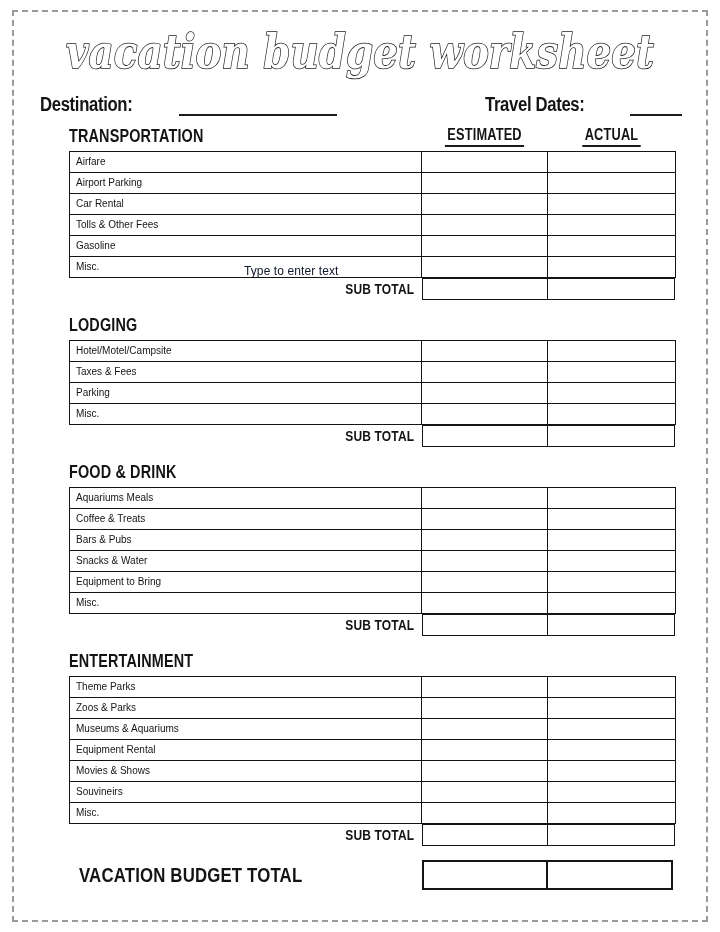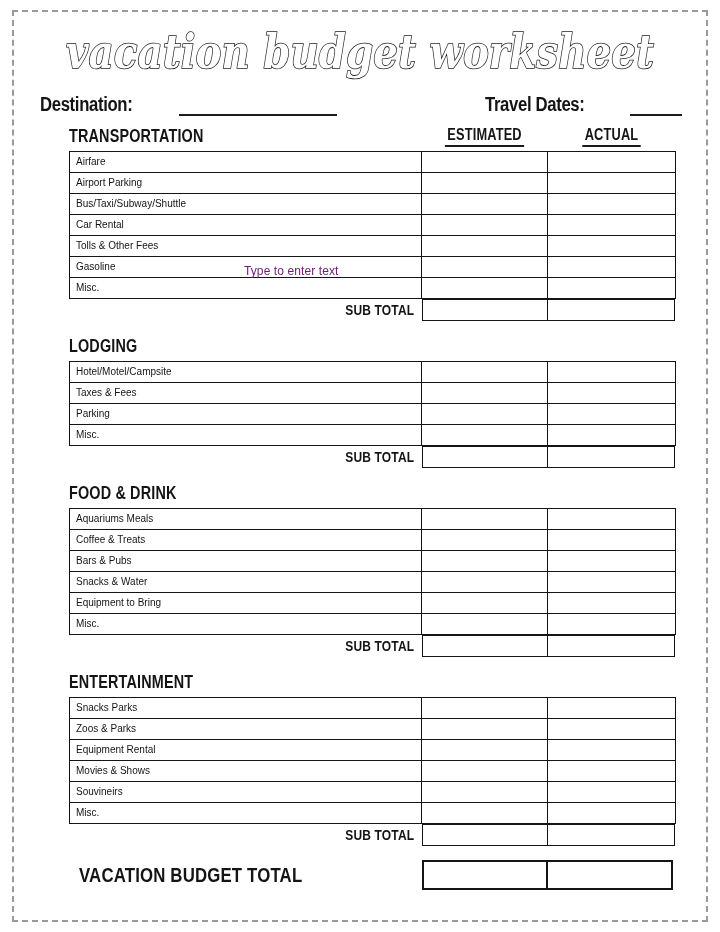--- a/index.html
+++ b/index.html
@@ -69,21 +69,21 @@
   .sec-title-row { margin-bottom:4px; }
 
   .gt-row { display:flex; margin:14px 0 0 55px; width:607px; height:30px; align-items:center; }
   .gt-label-wrap { width:353px; box-sizing:border-box; padding-left:10px; }
   .gt-label { font-size:21px; transform-origin:left center; }
   .gt-cell { width:126px; height:30px; box-sizing:border-box; border:2px solid #141414; }
   .gt-cell.second { width:127px; border-left:2px solid #141414; margin-left:-2px; }
 
   .hint {
     position:absolute; left:230px; top:252px;
-    font-size:12px; color:#701a75; letter-spacing:0.1px;
+    font-size:12px; color:#0f172a; letter-spacing:0.1px;
   }
 </style>
 </head>
 <body>
 
 <div class="page">
 
   <svg class="title-svg" width="632" height="66" viewBox="0 0 632 66">
     <text x="316" y="48" text-anchor="middle" font-family="DejaVu Serif, serif" font-style="italic" font-weight="bold" font-size="46" fill="#ffffff" stroke="#1a1a1a" stroke-width="1.6" paint-order="stroke" textLength="588" lengthAdjust="spacingAndGlyphs">vacation budget worksheet</text>
   </svg>
@@ -115,25 +115,20 @@
           <div class="c-label">Airfare</div>
           <div class="c-est"></div>
           <div class="c-act"></div>
         </div>
         <div class="grid-row">
           <div class="c-label">Airport Parking</div>
           <div class="c-est"></div>
           <div class="c-act"></div>
         </div>
         <div class="grid-row">
-          <div class="c-label">Bus/Taxi/Subway/Shuttle</div>
-          <div class="c-est"></div>
-          <div class="c-act"></div>
-        </div>
-        <div class="grid-row">
           <div class="c-label">Car Rental</div>
           <div class="c-est"></div>
           <div class="c-act"></div>
         </div>
         <div class="grid-row">
           <div class="c-label">Tolls &amp; Other Fees</div>
           <div class="c-est"></div>
           <div class="c-act"></div>
         </div>
         <div class="grid-row">
@@ -235,26 +230,31 @@
         <div class="st-cell second"></div>
       </div>
     </div>
 
     <div class="section">
       <div class="sec-title-row">
         <span class="disp sec-title">ENTERTAINMENT</span>
       </div>
       <div class="grid">
         <div class="grid-row">
-          <div class="c-label">Snacks Parks</div>
+          <div class="c-label">Theme Parks</div>
           <div class="c-est"></div>
           <div class="c-act"></div>
         </div>
         <div class="grid-row">
           <div class="c-label">Zoos &amp; Parks</div>
+          <div class="c-est"></div>
+          <div class="c-act"></div>
+        </div>
+        <div class="grid-row">
+          <div class="c-label">Museums &amp; Aquariums</div>
           <div class="c-est"></div>
           <div class="c-act"></div>
         </div>
         <div class="grid-row">
           <div class="c-label">Equipment Rental</div>
           <div class="c-est"></div>
           <div class="c-act"></div>
         </div>
         <div class="grid-row">
           <div class="c-label">Movies &amp; Shows</div>

